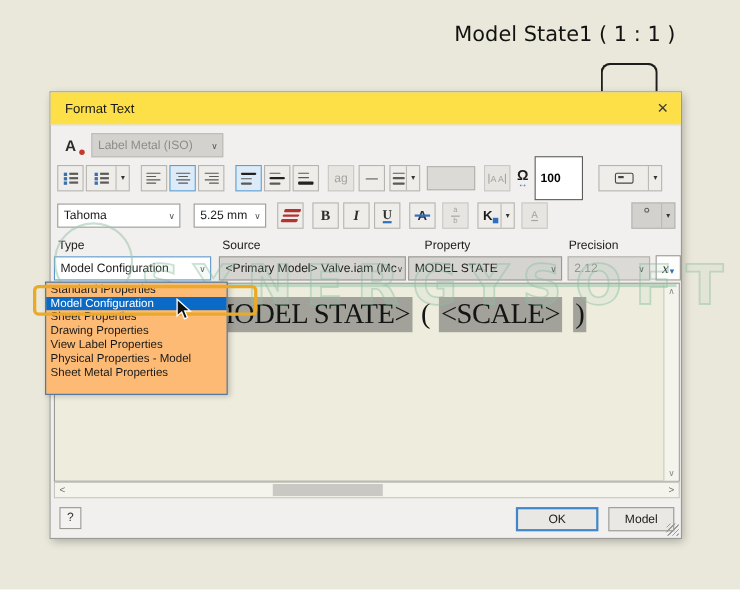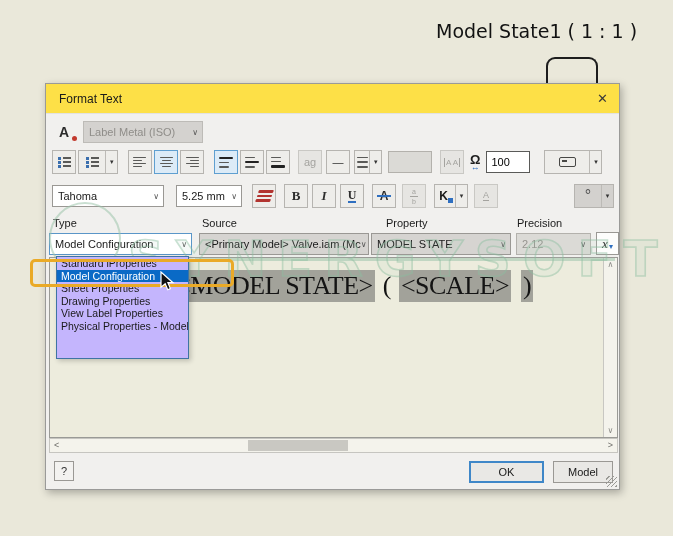--- a/index.html
+++ b/index.html
@@ -1,19 +1,19 @@
 <!DOCTYPE html>
 <html><head>
 <meta charset="utf-8">
 <style>
   html,body{margin:0;padding:0;}
   .screen{position:relative;width:673px;height:536px;background:#eae8da;overflow:hidden;
           font-family:"Liberation Sans",sans-serif;color:#1a1a1a;}
   
-  .view-label{position:absolute;left:436px;top:20px;font-family:"DejaVu Sans",sans-serif;
+  .view-label{position:absolute;left:413px;top:20px;font-family:"DejaVu Sans",sans-serif;
               font-size:19px;color:#121212;}
   .view-bracket{position:absolute;left:546px;top:57px;width:48px;height:34px;
                 border:2px solid #1d1d1d;border-bottom:none;border-radius:9px 9px 0 0;}
   
   .dialog{position:absolute;left:45px;top:83px;width:575px;height:407px;background:#f1f0ee;
           border:1px solid #9a9a98;box-shadow:2px 3px 8px rgba(0,0,0,.28);box-sizing:border-box;}
   .titlebar{position:absolute;left:0;top:0;width:100%;height:30px;background:#fde047;
             border-bottom:1px solid #e3e2e0;box-sizing:border-box;}
   .titlebar .title{position:absolute;left:13px;top:8px;font-size:12px;color:#1a1a1a;}
   .titlebar .close{position:absolute;right:11px;top:7px;font-size:13px;color:#3a3a3a;cursor:default;}
@@ -41,22 +41,22 @@
   .mini-rows{display:flex;flex-direction:column;justify-content:space-between;height:11px;width:14px;}
   .mini-rows b{display:block;height:1.6px;background:#5a5a58;border-radius:1px;}
   .mini-rows b.thick{height:2.6px;background:#222;}
   .li-rows{display:flex;flex-direction:column;justify-content:space-between;height:11px;}
   .li-row{display:flex;align-items:center;gap:2px;}
   .li-row i{width:3px;height:3px;background:#3b6fae;}
   .li-row b{width:8px;height:1.6px;background:#5a5a58;}
   .stretch{display:flex;flex-direction:column;align-items:center;line-height:1;flex:0 0 auto;}
   .stretch .om{font-size:13px;font-weight:bold;color:#1d1d1d;}
   .stretch .ar{font-size:9px;color:#2f6fc0;margin-top:-3px;}
-  .num-input{width:44px;height:22px;border:1px solid #5a5a58;background:#fff;font-size:11px;
-             font-family:"Liberation Sans",sans-serif;padding:0 4px;box-sizing:border-box;}
+  .num-input{width:44px;height:40px;border:1px solid #5a5a58;background:#fff;font-size:11px;
+             font-family:"Liberation Sans",sans-serif;padding:0 4px;box-sizing:border-box;font-weight:bold;}
   .field-glyph{width:15px;height:8px;border:1.6px solid #474745;border-radius:2px;position:relative;}
   .field-glyph:after{content:"";position:absolute;left:2px;top:1.5px;width:5px;height:2px;background:#474745;}
   
   .row3{position:absolute;left:5px;top:100px;width:565px;height:24px;display:flex;align-items:center;}
   .layers{width:15px;height:12px;display:flex;flex-direction:column;justify-content:space-between;transform:skewX(-18deg);}
   .layers b{height:2.6px;background:#b23430;border-radius:1px;}
   .bld{font-family:"Liberation Serif",serif;font-weight:bold;font-size:13px;}
   .itl{font-family:"Liberation Serif",serif;font-style:italic;font-weight:bold;font-size:13px;}
   .und{font-family:"Liberation Serif",serif;font-weight:bold;font-size:12px;border-bottom:2px solid #2f6fc0;line-height:11px;}
   .strike{position:relative;font-weight:bold;font-size:12px;}
@@ -100,21 +100,21 @@
   .grip{position:absolute;right:2px;bottom:2px;width:11px;height:11px;
         background:repeating-linear-gradient(135deg,transparent 0 2px,#9a9a96 2px 3px);}
   
   .wm{position:absolute;z-index:10;pointer-events:none;opacity:.55;}
   .wm-circle{left:49px;top:202px;width:72px;height:72px;border:2.5px solid #9cc4ab;border-radius:50%;box-sizing:border-box;}
   .wm-text{left:128px;top:234px;font-family:"DejaVu Sans",sans-serif;font-weight:bold;font-size:50px;
            letter-spacing:12px;line-height:1;color:rgba(170,205,183,0.22);
            -webkit-text-stroke:1.6px rgba(140,190,160,0.85);}
   .wm-line{left:195px;top:258px;width:420px;height:2.5px;background:#9cc4ab;}
   
-  .dd{position:absolute;left:56px;top:256px;width:133px;height:103px;background:#c4b5fd;
+  .dd{position:absolute;left:41px;top:256px;width:166px;height:103px;background:#fdba74;
       border:1px solid #3f74a3;box-sizing:border-box;z-index:20;box-shadow:2px 2px 5px rgba(0,0,0,.2);}
   .dd-item{height:12.6px;line-height:12.6px;font-size:10.5px;padding-left:4px;white-space:nowrap;overflow:hidden;}
   .dd-item.selected{background:#0a6ac6;color:#ffffff;}
   
   .annot{position:absolute;left:30px;top:259px;width:204px;height:28px;border:3px solid #eaaa27;
          border-radius:5px;box-sizing:border-box;z-index:30;}
   .cursor{position:absolute;left:160px;top:271px;z-index:40;}
 </style>
 </head>
 <body>
@@ -364,20 +364,21 @@
   <div class="wm wm-text">SYNERGYSOFT</div>
 
   <div class="dd">
 
   <div class="dd-item"><span>Standard iProperties</span></div>
       <div class="dd-item selected"><span>Model Configuration</span></div>
       <div class="dd-item"><span>Sheet Properties</span></div>
       <div class="dd-item"><span>Drawing Properties</span></div>
       <div class="dd-item"><span>View Label Properties</span></div>
       <div class="dd-item"><span>Physical Properties - Model</span></div>
+      <div class="dd-item"><span>Sheet Metal Properties</span></div>
     </div>
 
   <div class="annot"></div>
   <svg class="cursor" width="15" height="21" viewBox="0 0 15 21">
     <path d="M1 1 L1 16.2 L5.2 12.7 L7.7 18.8 L10.4 17.6 L7.9 11.7 L13 11.7 Z" fill="#111" stroke="#fff" stroke-width="1.2"></path>
   </svg>
 
 </div>
 
 </body></html>

